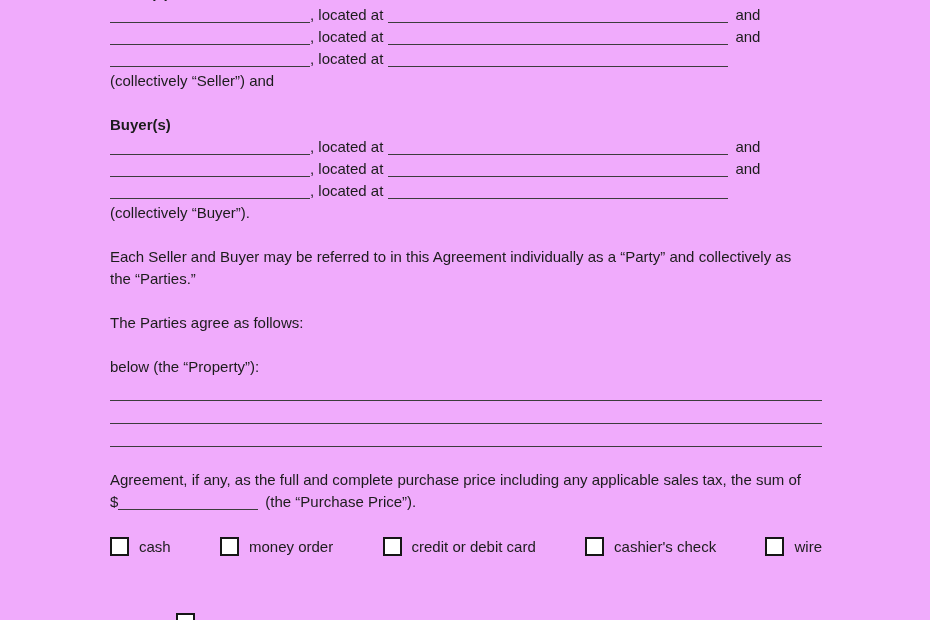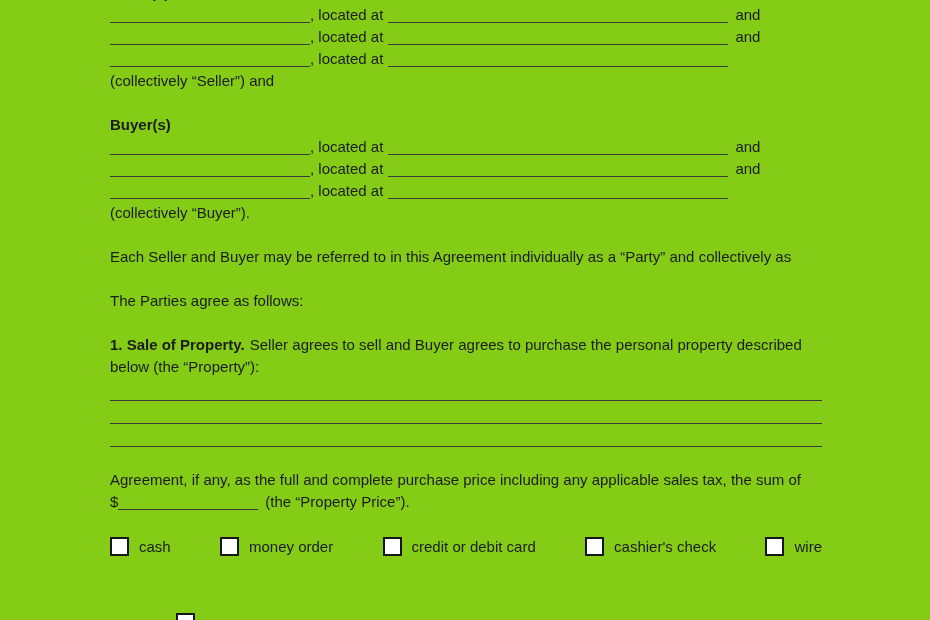--- a/index.html
+++ b/index.html
@@ -1,20 +1,20 @@
 <!DOCTYPE html>
 <html><head>
 <meta charset="utf-8">
 <style>
   html, body { margin: 0; padding: 0; background: #ffffff; }
   .page {
     position: relative;
     width: 930px;
     height: 620px;
-    background: #84cc16;
+    background: #f0abfc;
     overflow: hidden;
     font-family: "Liberation Sans", sans-serif;
     font-size: 15px;
     color: #1c1c1c;
   }
   .content {
     position: absolute;
     left: 110px;
     top: -18px;
     width: 712px;
@@ -80,38 +80,38 @@
 
     <div class="line"><span class="blank blank-name"></span><span>, located at</span><span class="blank blank-addr"></span><span class="and-label">and</span></div>
     <div class="line"><span class="blank blank-name"></span><span>, located at</span><span class="blank blank-addr"></span><span class="and-label">and</span></div>
     <div class="line"><span class="blank blank-name"></span><span>, located at</span><span class="blank blank-addr"></span></div>
 
     <div class="line">(collectively “Buyer”).</div>
 
     <div class="spacer"></div>
 
     <div class="line">Each Seller and Buyer may be referred to in this Agreement individually as a “Party” and collectively as</div>
+    <div class="line">the “Parties.”</div>
 
     <div class="spacer"></div>
 
     <div class="line">The Parties agree as follows:</div>
 
     <div class="spacer"></div>
 
-    <div class="line"><span class="bold">1. Sale of Property.</span><span class="section-body">Seller agrees to sell and Buyer agrees to purchase the personal property described</span></div>
     <div class="line">below (the “Property”):</div>
 
     <div class="rule"></div>
     <div class="rule"></div>
     <div class="rule"></div>
 
     <div class="spacer"></div>
 
     <div class="line">Agreement, if any, as the full and complete purchase price including any applicable sales tax, the sum of</div>
-    <div class="line"><span>$</span><span class="blank blank-price"></span><span class="price-suffix">(the “Property Price”).</span></div>
+    <div class="line"><span>$</span><span class="blank blank-price"></span><span class="price-suffix">(the “Purchase Price”).</span></div>
 
     <div class="spacer"></div>
 
 
     <div class="cb-row">
       <div class="cb-item">
           <span class="cb-box"></span>
           <span>cash</span>
         </div>
       <div class="cb-item">

